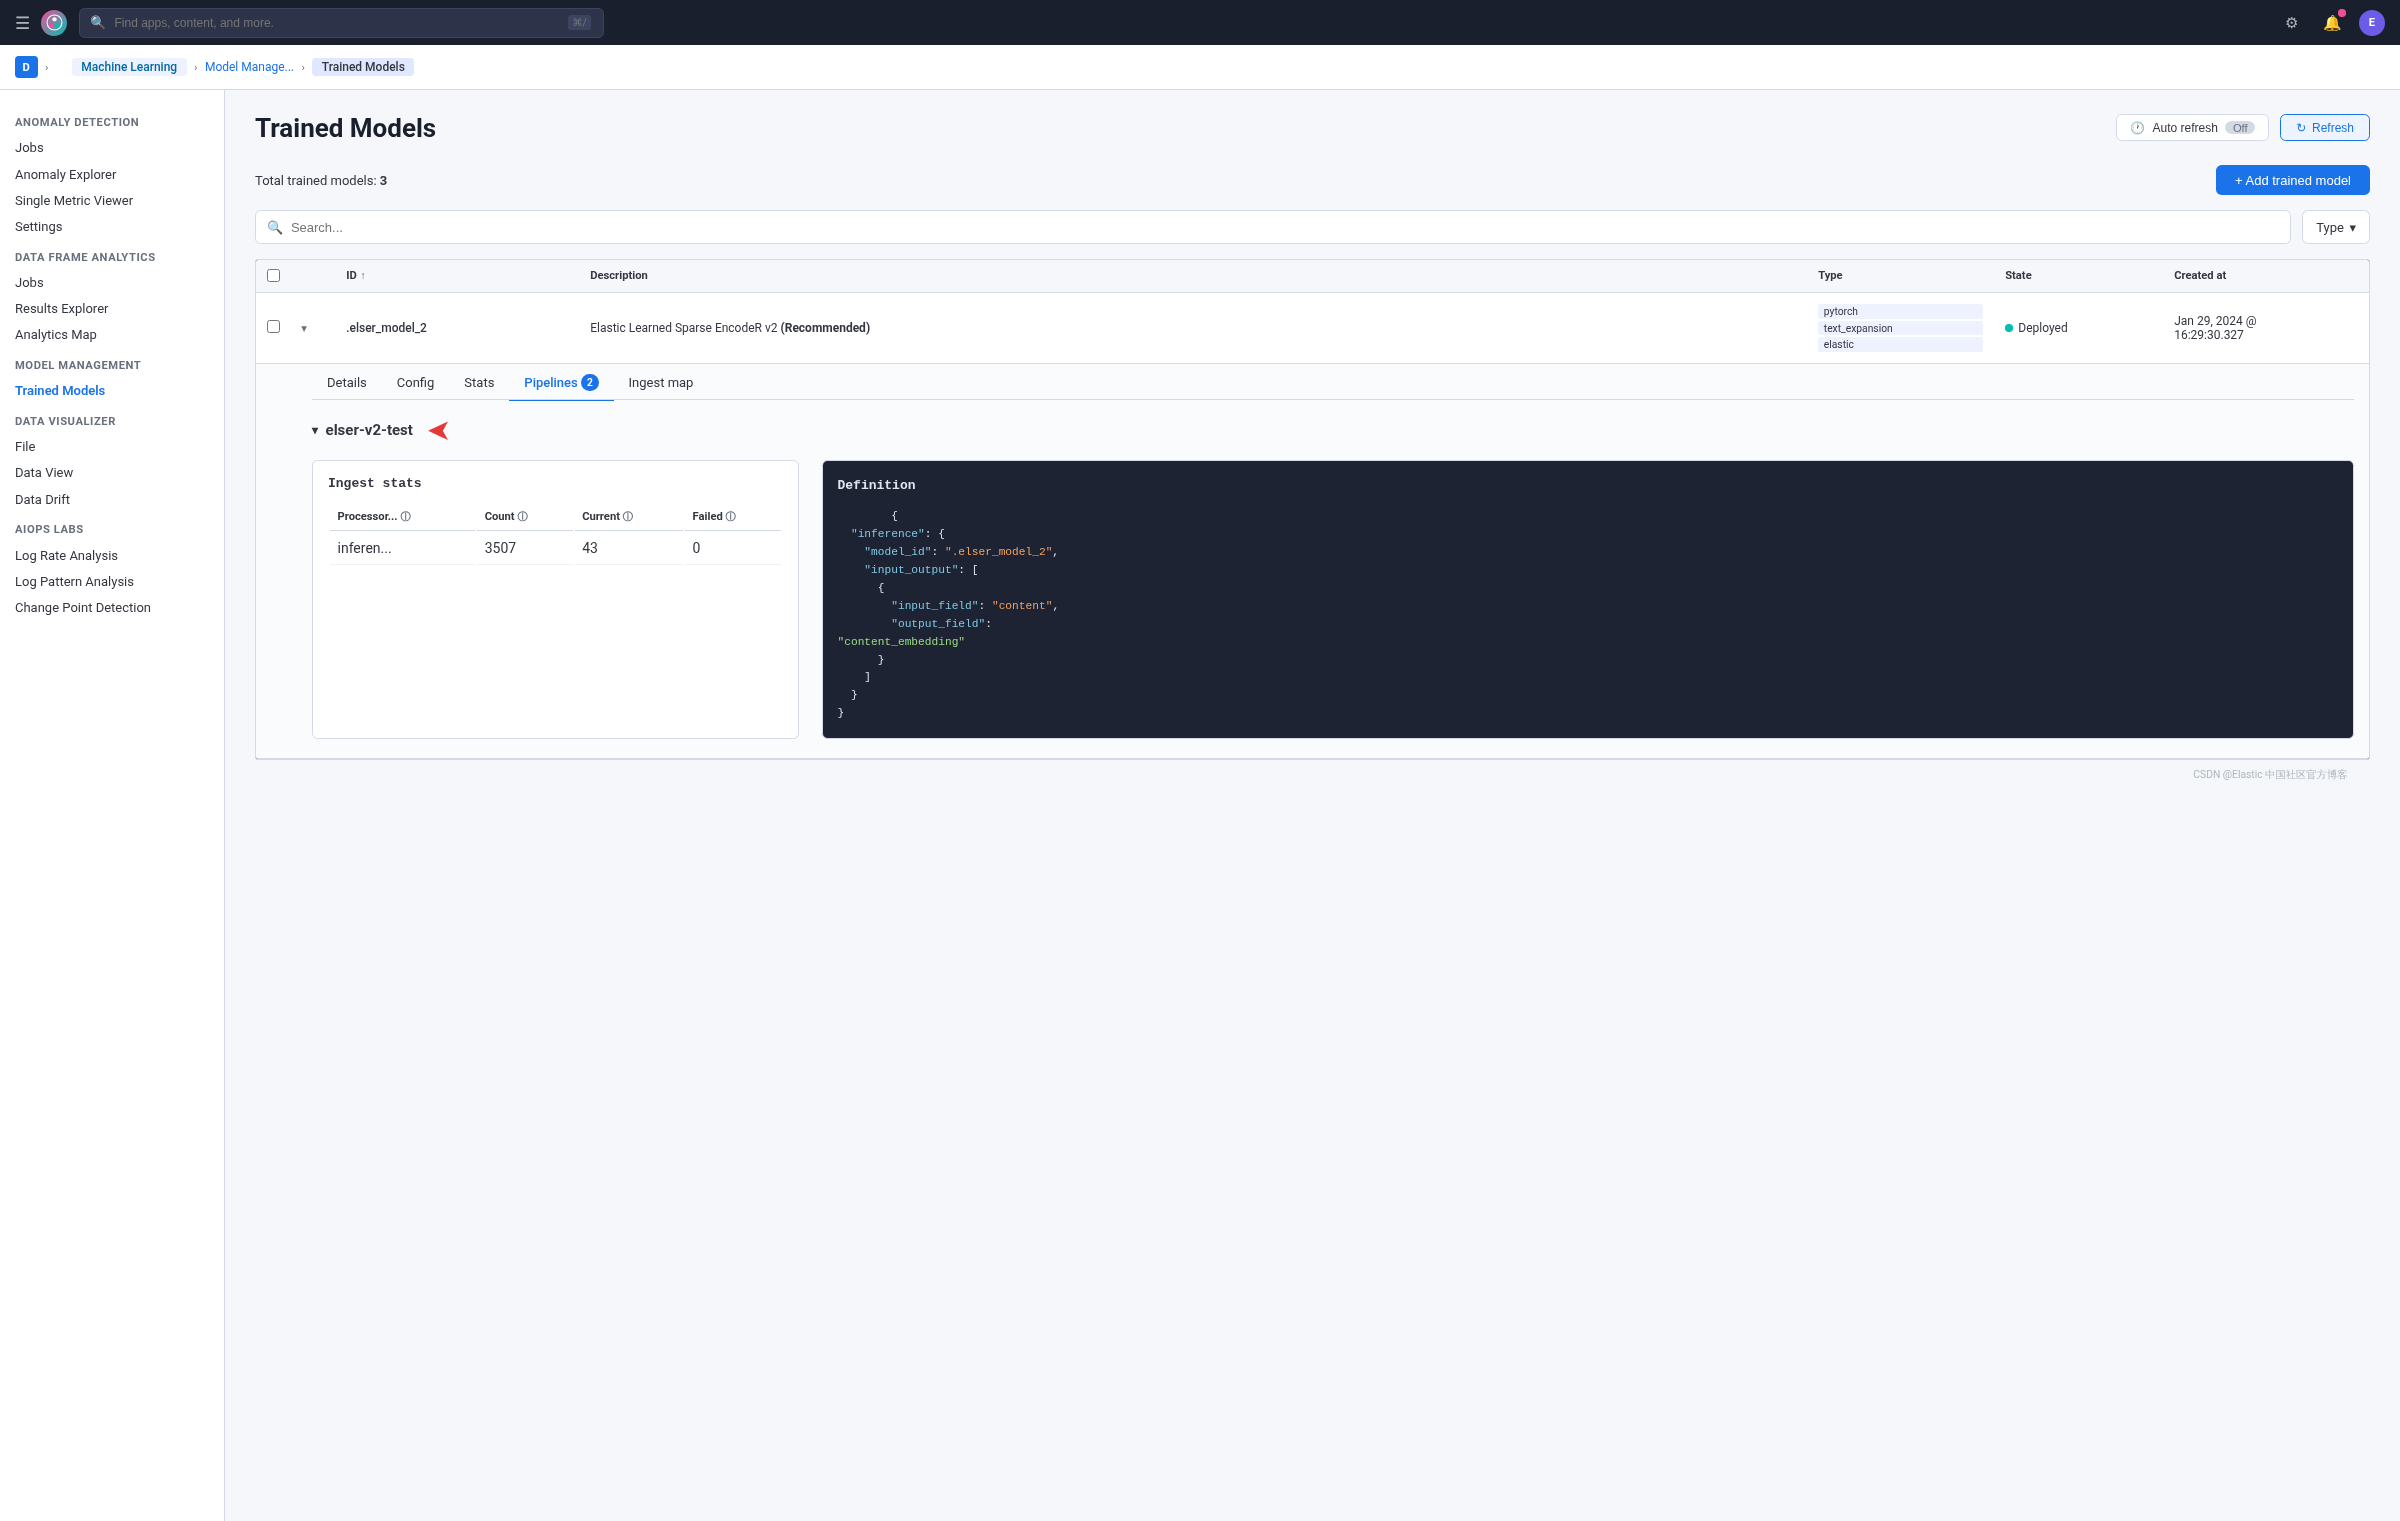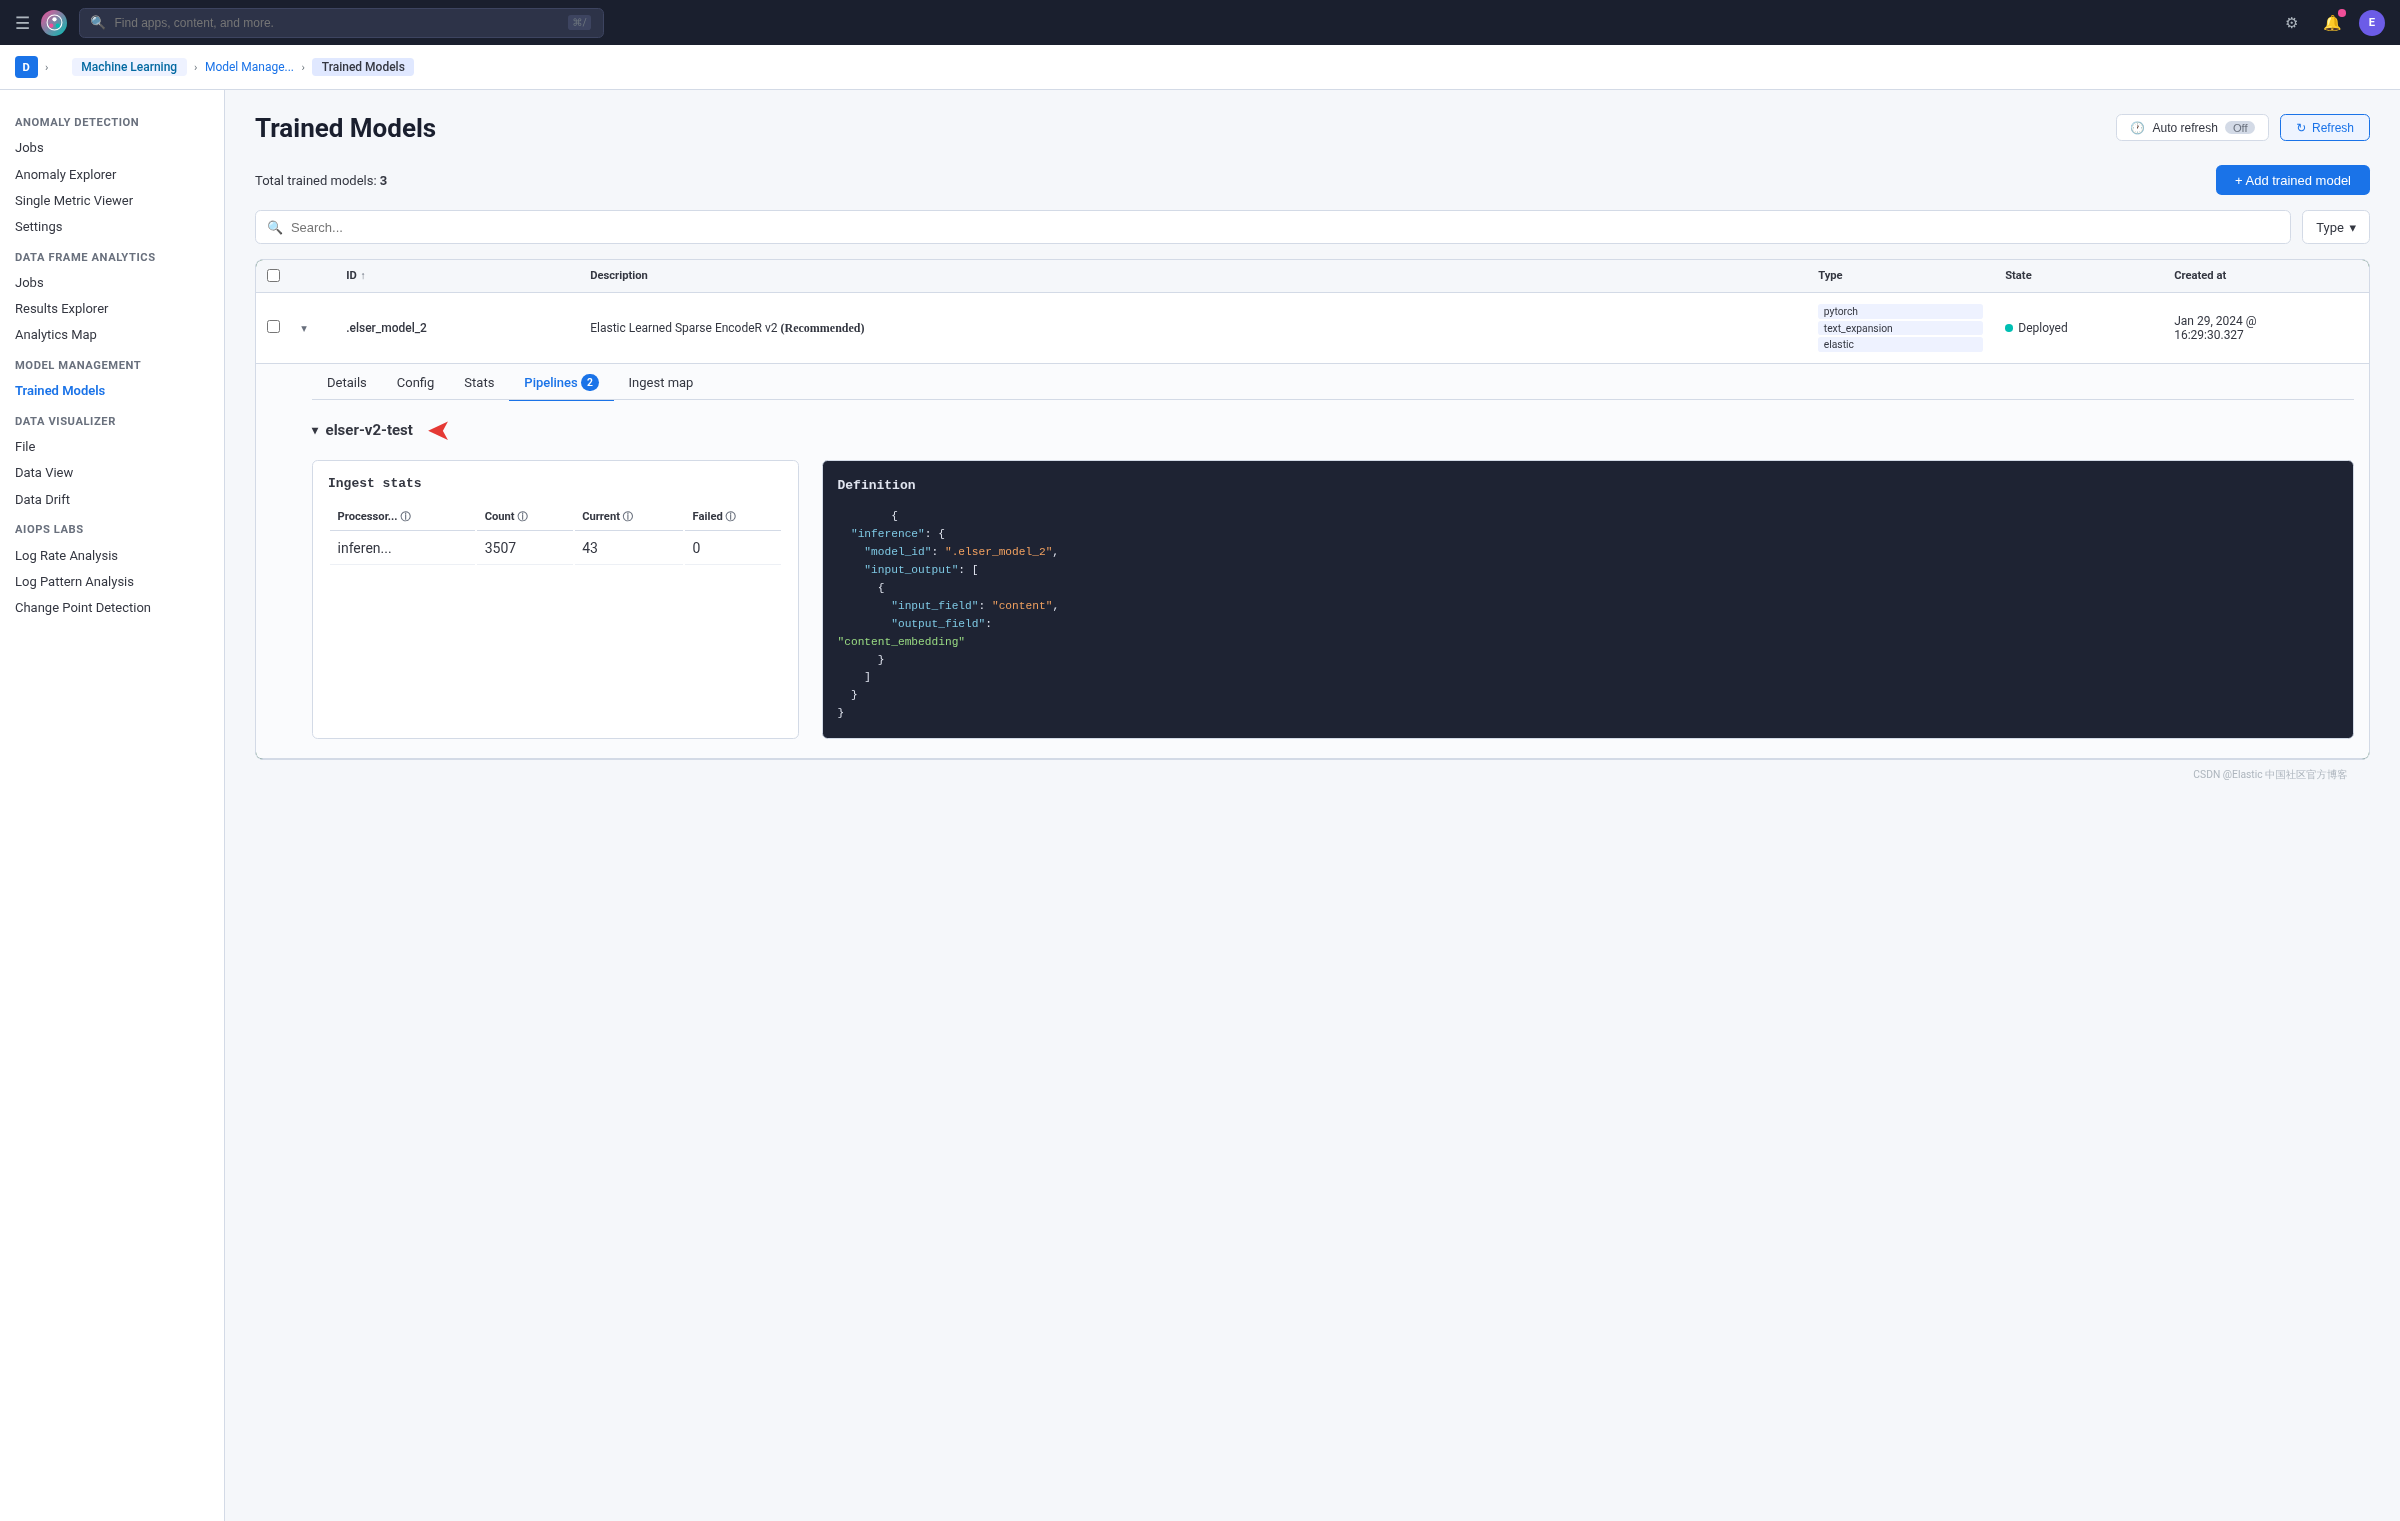--- a/index.html
+++ b/index.html
@@ -180,21 +180,21 @@
       border: 0.9px solid #d3dae6; border-radius: 5.6px;
       background: #fff; padding: 0 13px; height: 34px;
       cursor: pointer; font-size: 13px; color: #343741;
       white-space: nowrap;
     }
 
     
     .table-container {
       background: #14532d;
       border: 0.9px solid #d3dae6;
-      border-radius: 8px;
+      border-radius: 3px;
       overflow: hidden;
     }
     .table-header {
       display: grid;
       grid-template-columns: 34px 45px 244px 1fr 187px 169px 206px;
       align-items: center;
       border-bottom: 0.9px solid #d3dae6;
       padding: 9.4px 0;
       background: #f5f7fa;
     }
@@ -211,21 +211,21 @@
       display: grid;
       grid-template-columns: 34px 45px 244px 1fr 187px 169px 206px;
       align-items: center;
       padding: 11.2px 0;
       background: #fff;
     }
     .model-row .cell { padding: 0 11.2px; font-size: 12px; color: #343741; }
     .model-row .chevron { cursor: pointer; color: #69707d; font-size: 11.2px; }
     .model-row .model-id { font-size: 12px; color: #343741; font-weight: 500; }
     .model-row .desc { font-size: 12px; color: #343741; }
-    .model-row .desc strong { font-weight: 700; font-family: Liberation Serif, serif; }
+    .model-row .desc strong { font-weight: 700; }
     .type-tags { display: flex; flex-direction: column; gap: 1.9px; }
     .type-tag {
       display: inline-block; background: #eef2ff;
       border-radius: 2.8px; padding: 0.9px 5.6px;
       font-size: 10.3px; color: #343741;
     }
     .state-cell { display: flex; align-items: center; gap: 5.6px; }
     .status-dot { width: 7.5px; height: 7.5px; border-radius: 50%; background: #00bfb3; }
     .created-at { font-size: 12px; color: #343741; }
 

